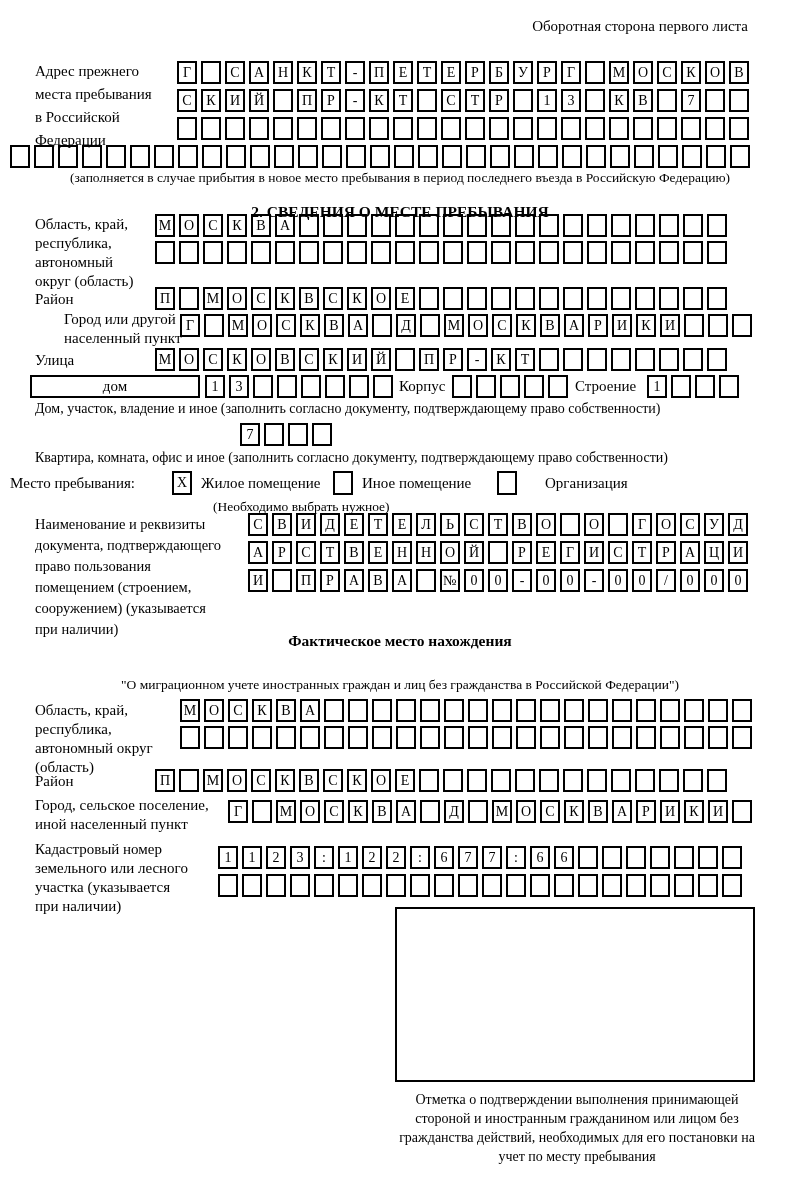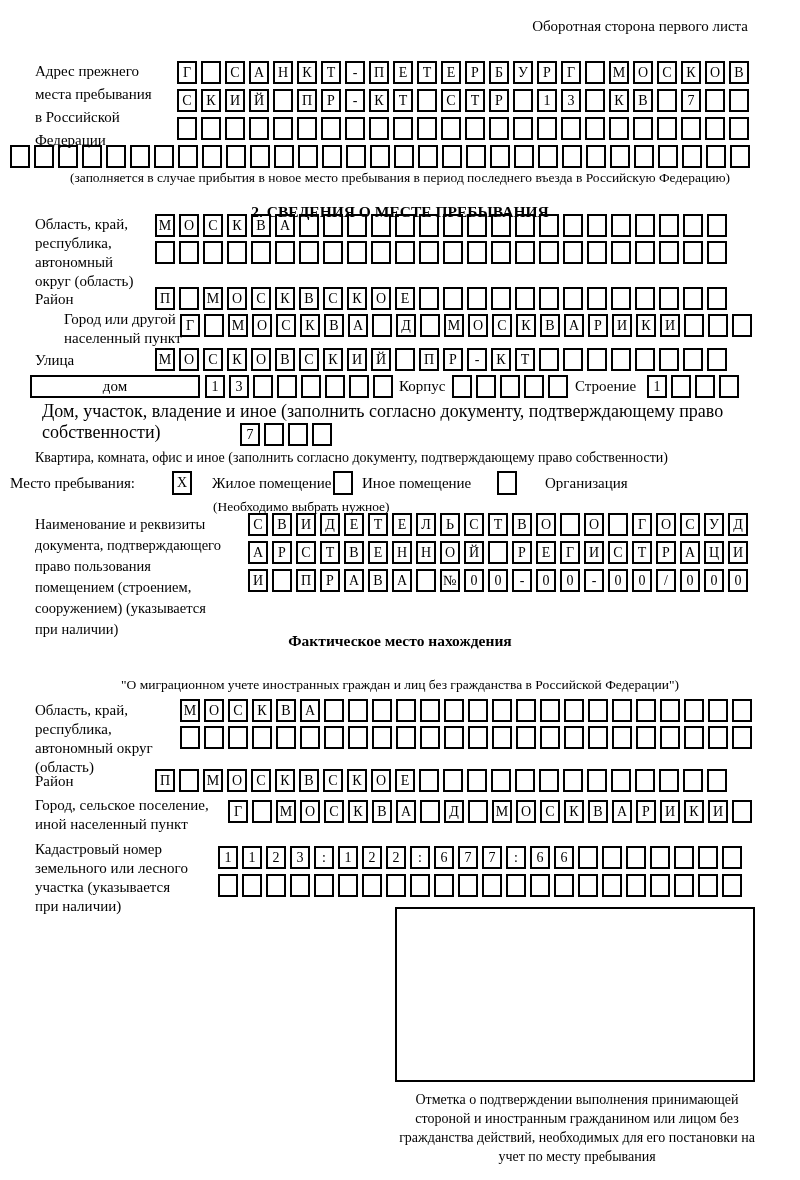--- a/index.html
+++ b/index.html
@@ -311,33 +311,33 @@
       <div class="cell"></div>
       <div class="cell"></div>
     </div>
   <div class="abs inline-lbl" style="left:575px;top:378px;">Строение</div>
   <div class="abs cells" style="left:647px;top:375px;">
       <div class="cell">1</div>
       <div class="cell"></div>
       <div class="cell"></div>
       <div class="cell"></div>
     </div>
-  <div class="abs note" style="left:42px;top:401px;font-size:18px;">Дом, участок, владение и иное (заполнить согласно документу, подтверждающему право собственности)</div>
+  <div class="abs note" style="left:35px;top:401px;font-size:14px;">Дом, участок, владение и иное (заполнить согласно документу, подтверждающему право собственности)</div>
 
   <div class="abs cells" style="left:240px;top:423px;">
       <div class="cell">7</div>
       <div class="cell"></div>
       <div class="cell"></div>
       <div class="cell"></div>
     </div>
   <div class="abs note" style="left:35px;top:450px;font-size:14px;">Квартира, комната, офис и иное (заполнить согласно документу, подтверждающему право собственности)</div>
 
   <div class="abs inline-lbl" style="left:10px;top:475px;">Место пребывания:</div>
   <div class="abs checkbox" style="left:172px;top:471px;">X</div>
-  <div class="abs inline-lbl" style="left:212px;top:475px;">Жилое помещение</div>
+  <div class="abs inline-lbl" style="left:201px;top:475px;">Жилое помещение</div>
   <div class="abs checkbox" style="left:333px;top:471px;"></div>
   <div class="abs inline-lbl" style="left:362px;top:475px;">Иное помещение</div>
   <div class="abs checkbox" style="left:497px;top:471px;"></div>
   <div class="abs inline-lbl" style="left:545px;top:475px;">Организация</div>
   <div class="abs note" style="left:213px;top:499px;">(Необходимо выбрать нужное)</div>
 
   <div class="abs lbl" style="left:35px;top:514px;width:210px;line-height:21px;font-size:14.5px;">Наименование и реквизиты
 документа, подтверждающего
 право пользования
 помещением (строением,

